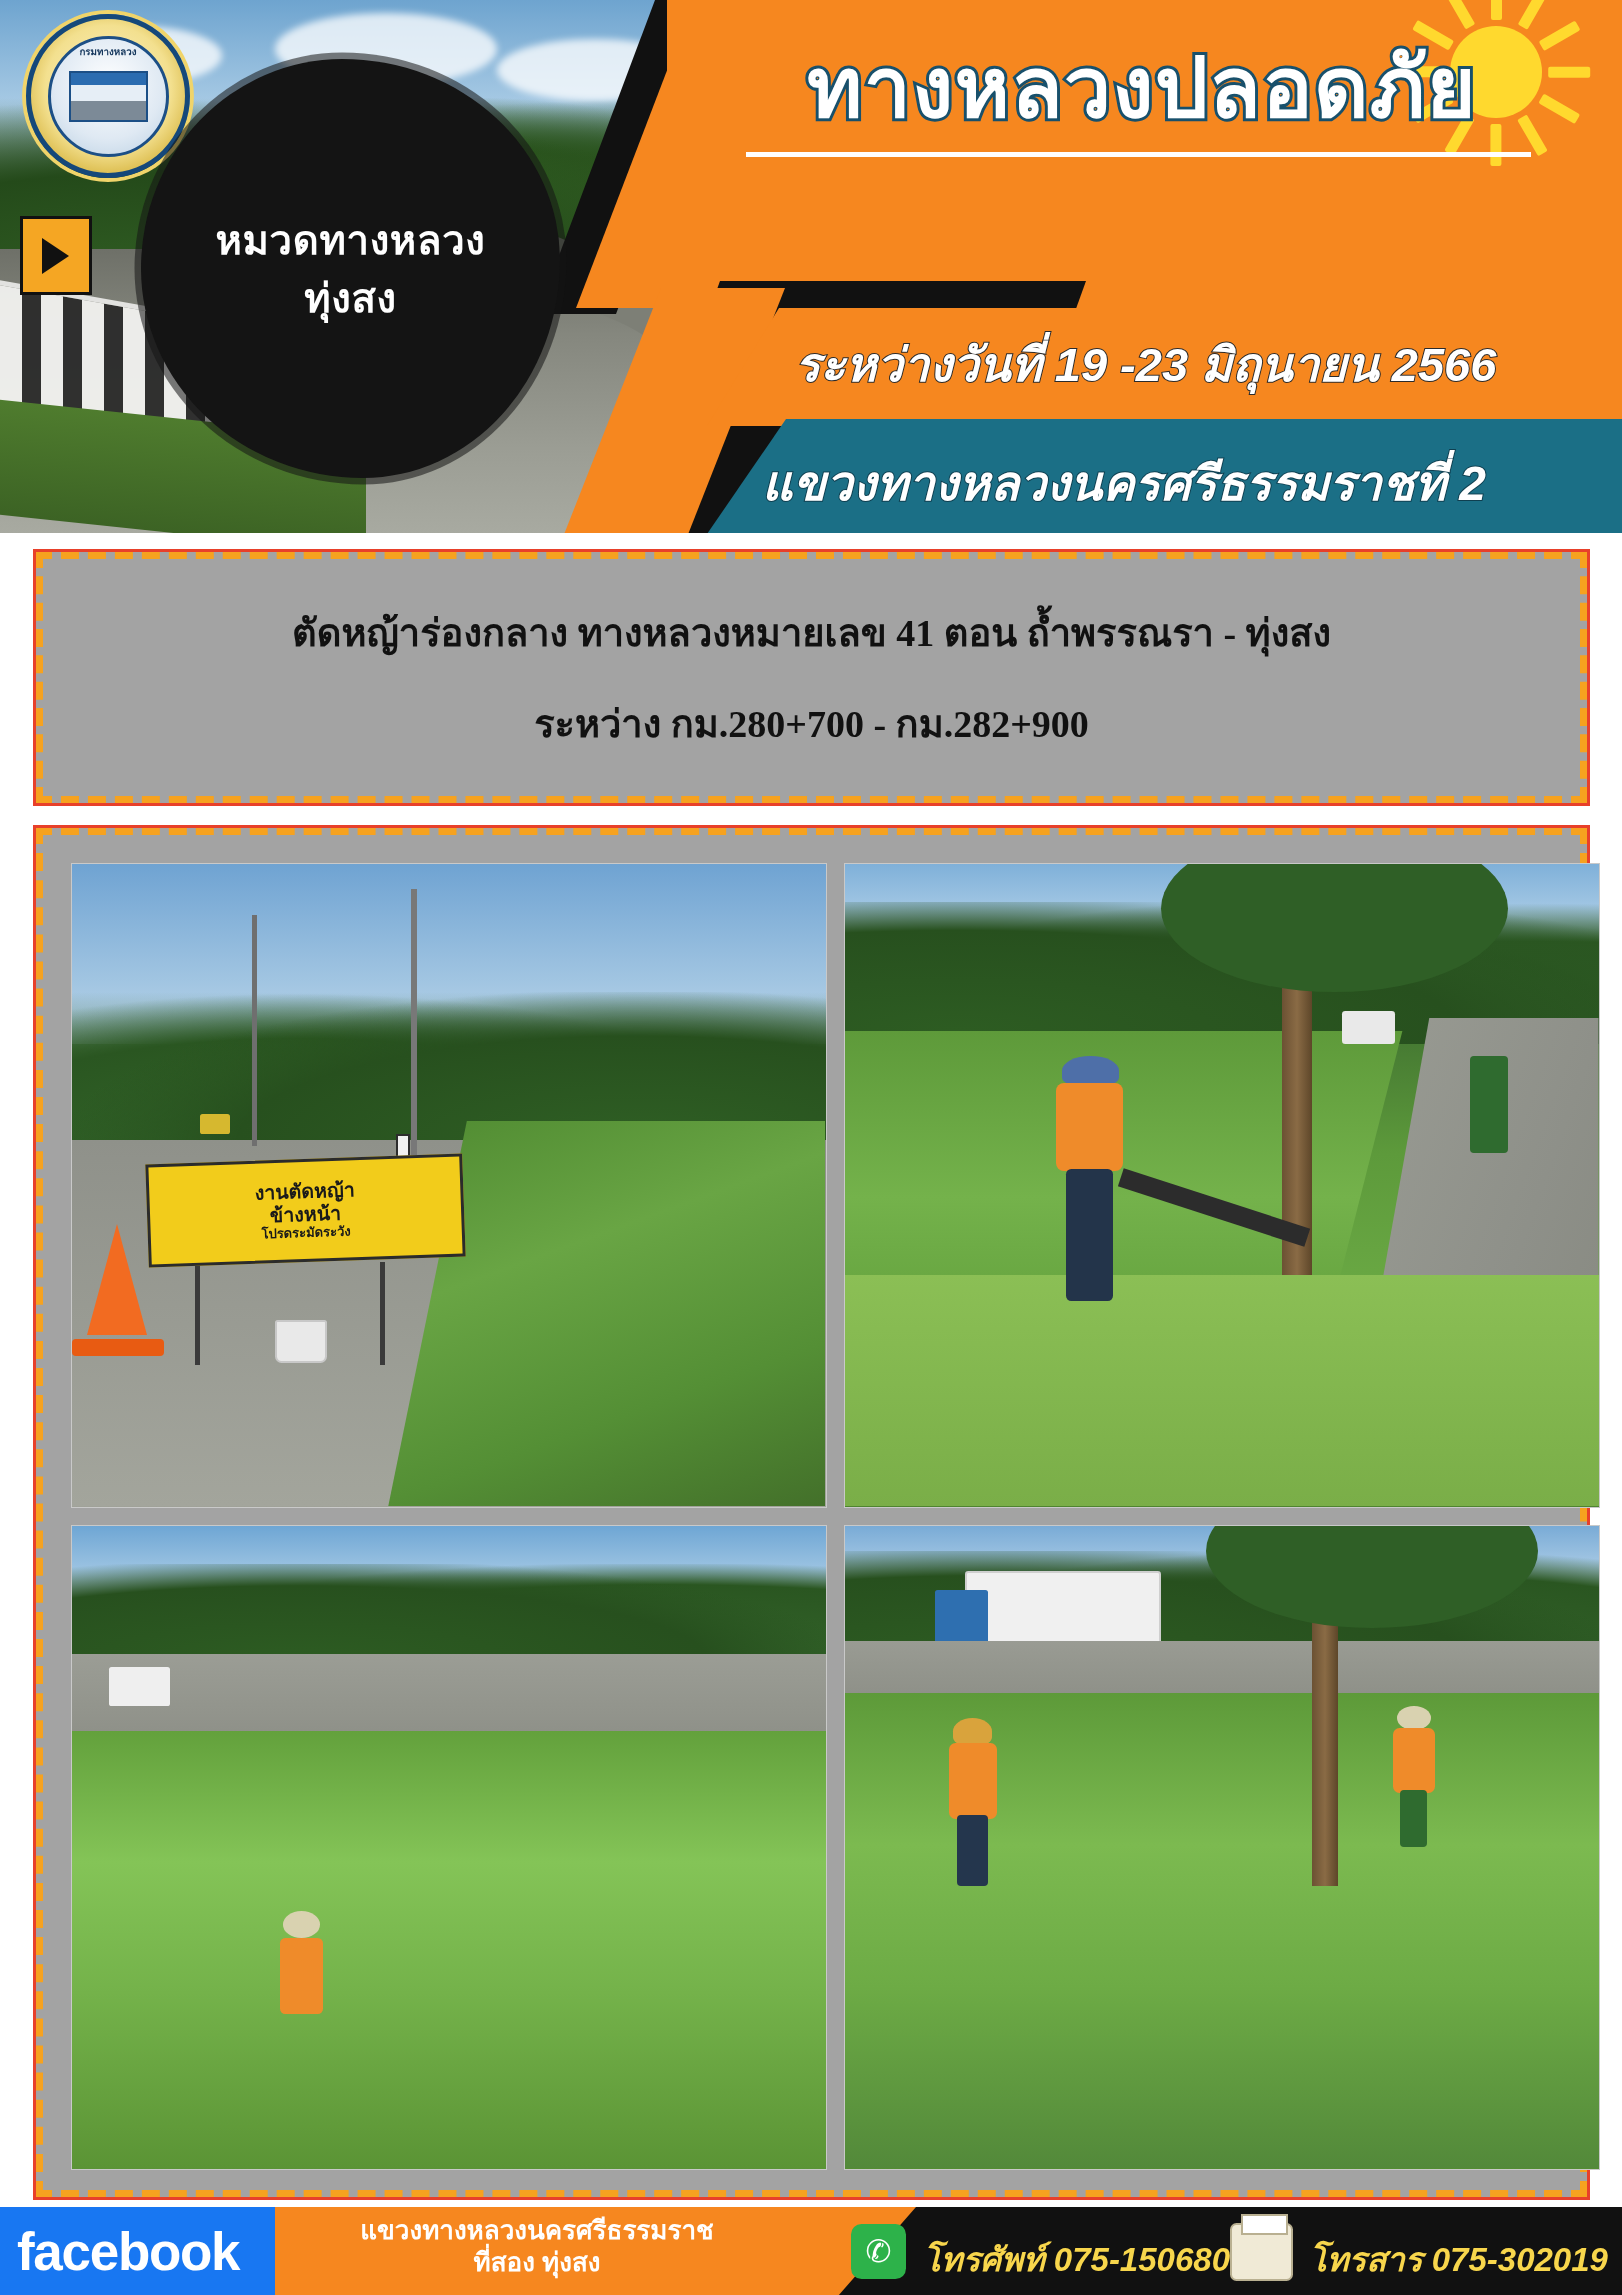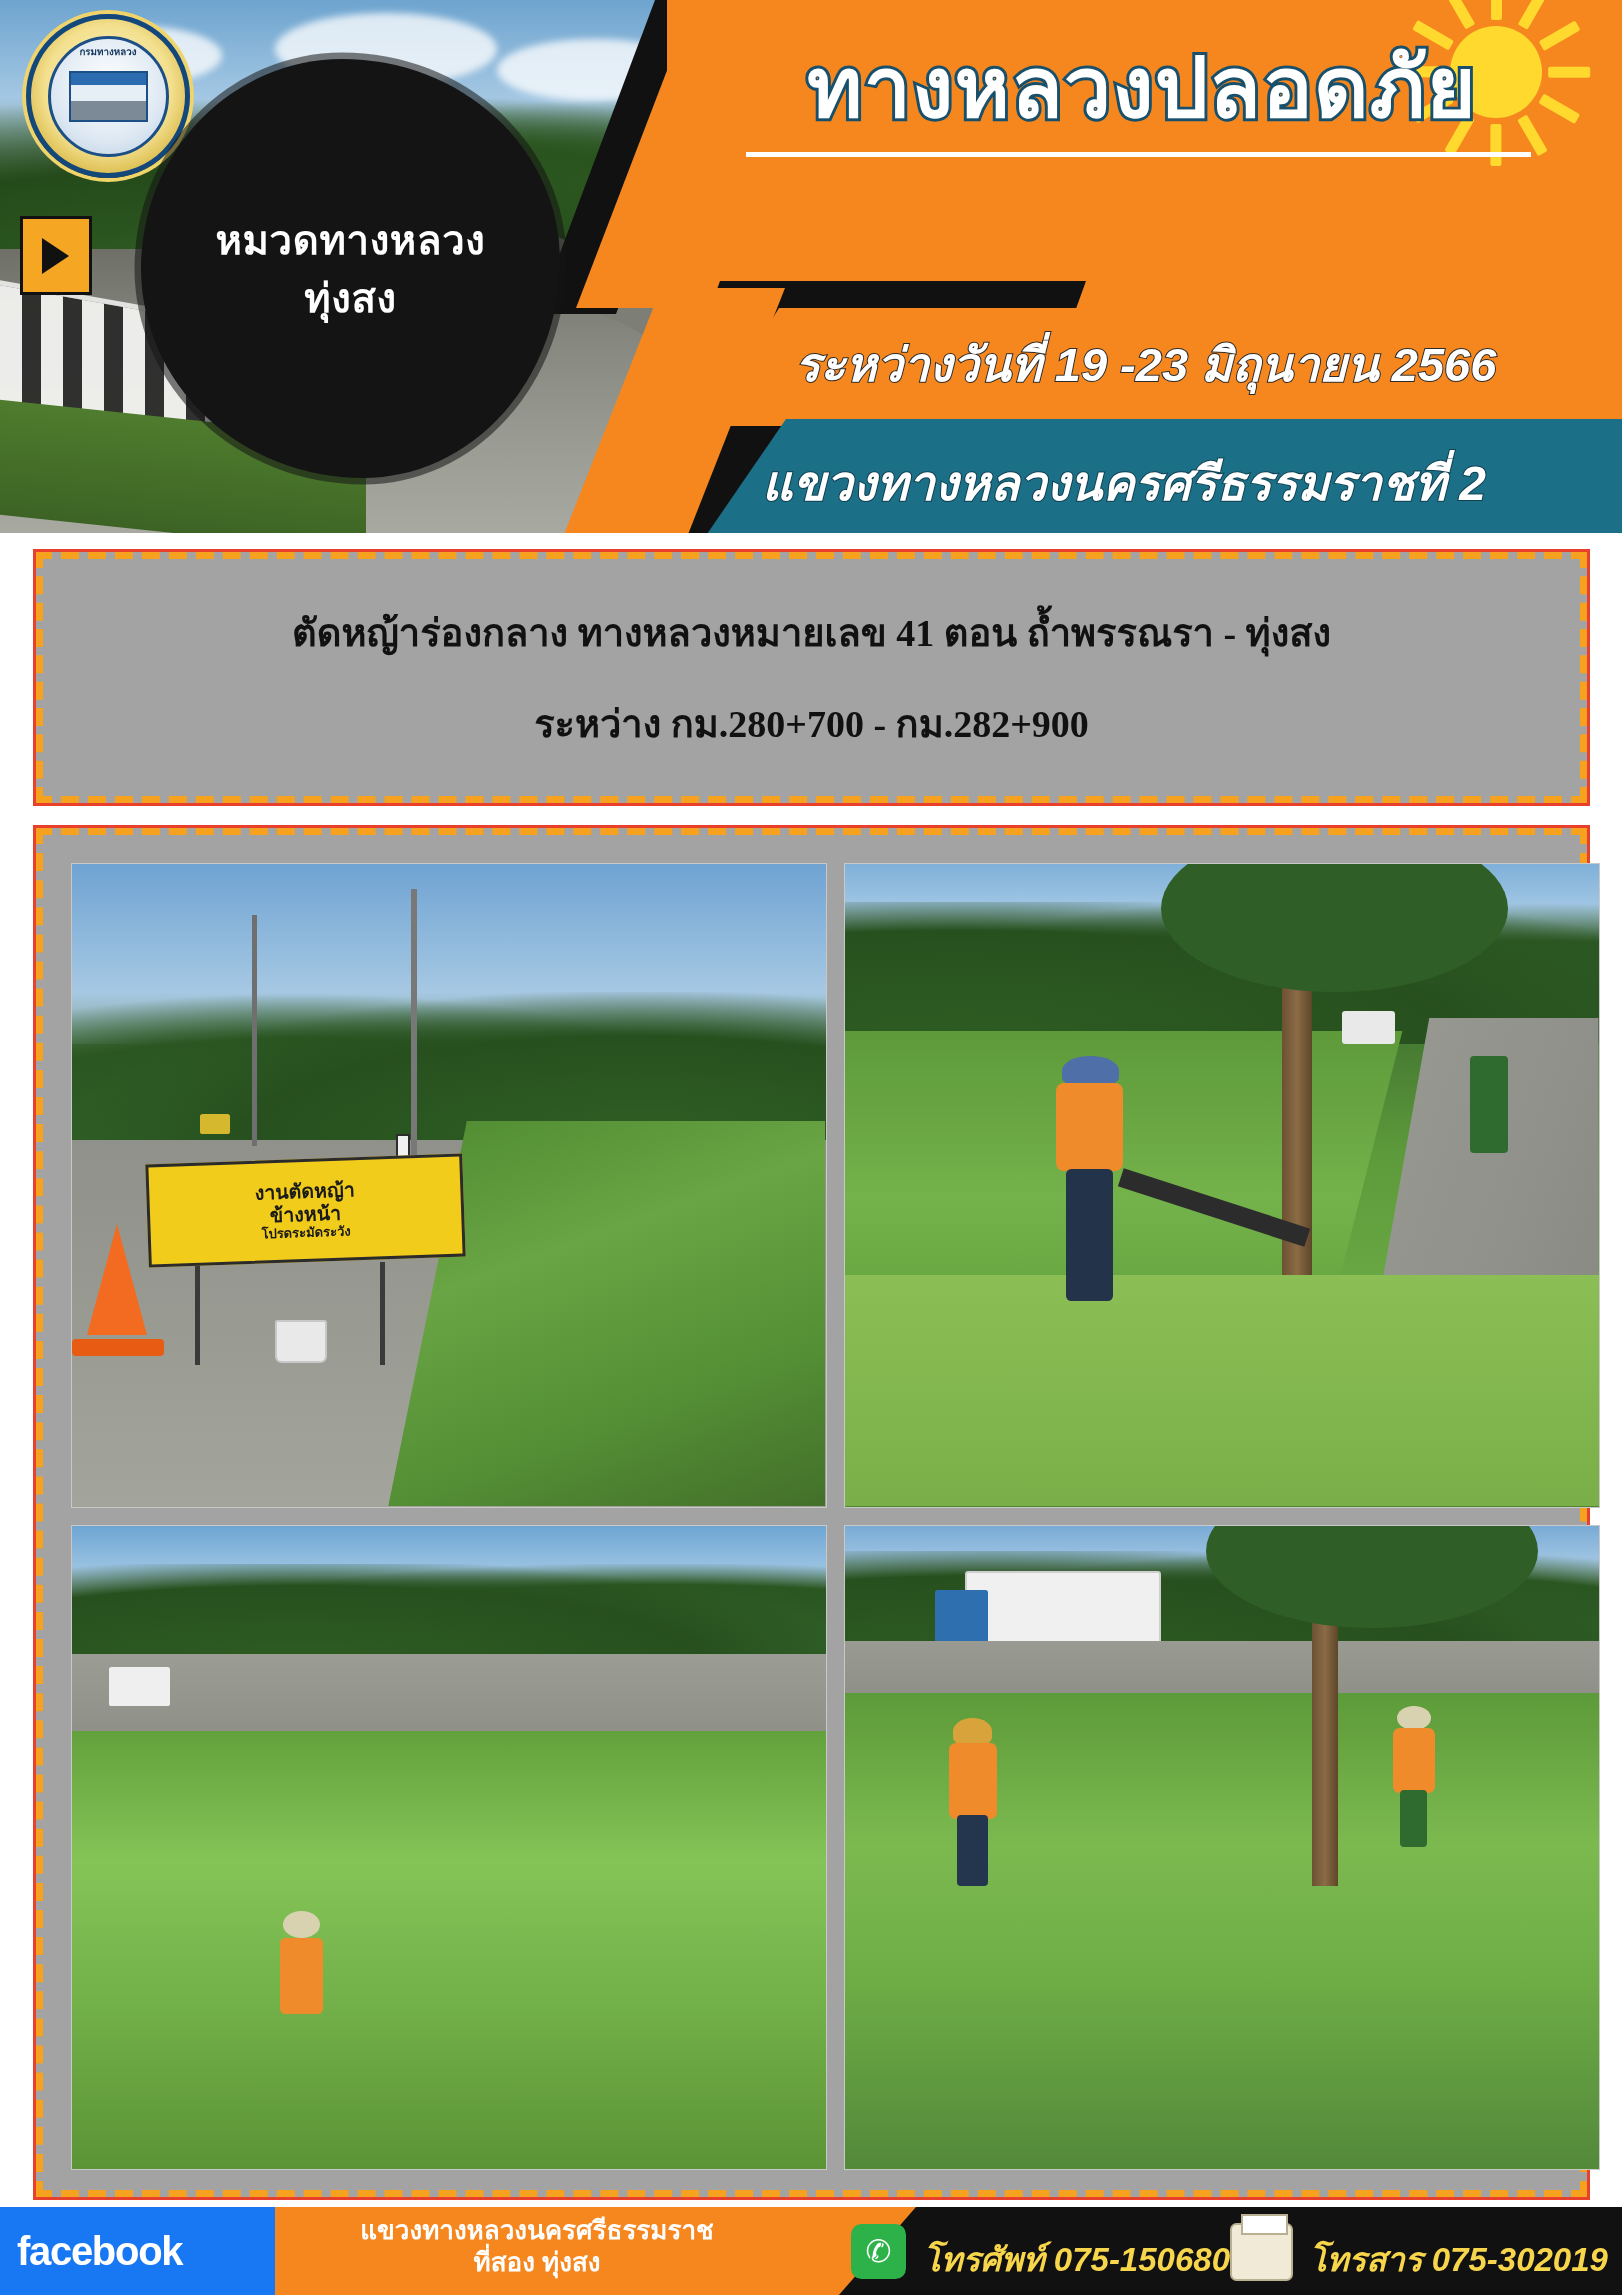--- a/index.html
+++ b/index.html
@@ -330,21 +330,21 @@
 
   
   .footer {
     position:absolute; left:0; top: 2207px; width:1623px; height:89px;
     background:#ffffff;
   }
   .fb-block {
     position:absolute; left:0; top:0; width:275px; height:89px;
     background:#1877f2; display:flex; align-items:center; padding-left:17px;
   }
-  .fb-text { color:#fff; font-size:40px; font-weight:bold; letter-spacing:-1.3px; }
+  .fb-text { color:#fff; font-size:53px; font-weight:bold; letter-spacing:-1.3px; }
   .footer-orange {
     position:absolute; left: 262px; top: 0; width: 654px; height:89px;
     background:#f6871f;
     clip-path: polygon(0 0, 654px 0, 576px 89px, 0 89px);
   }
   .footer-office {
     position:absolute; left: 308px; top: 6.5px; width: 458px;
     text-align:center; color:#fff; font-size:26px; font-weight:bold; line-height:1.25;
   }
   .footer-dark {

